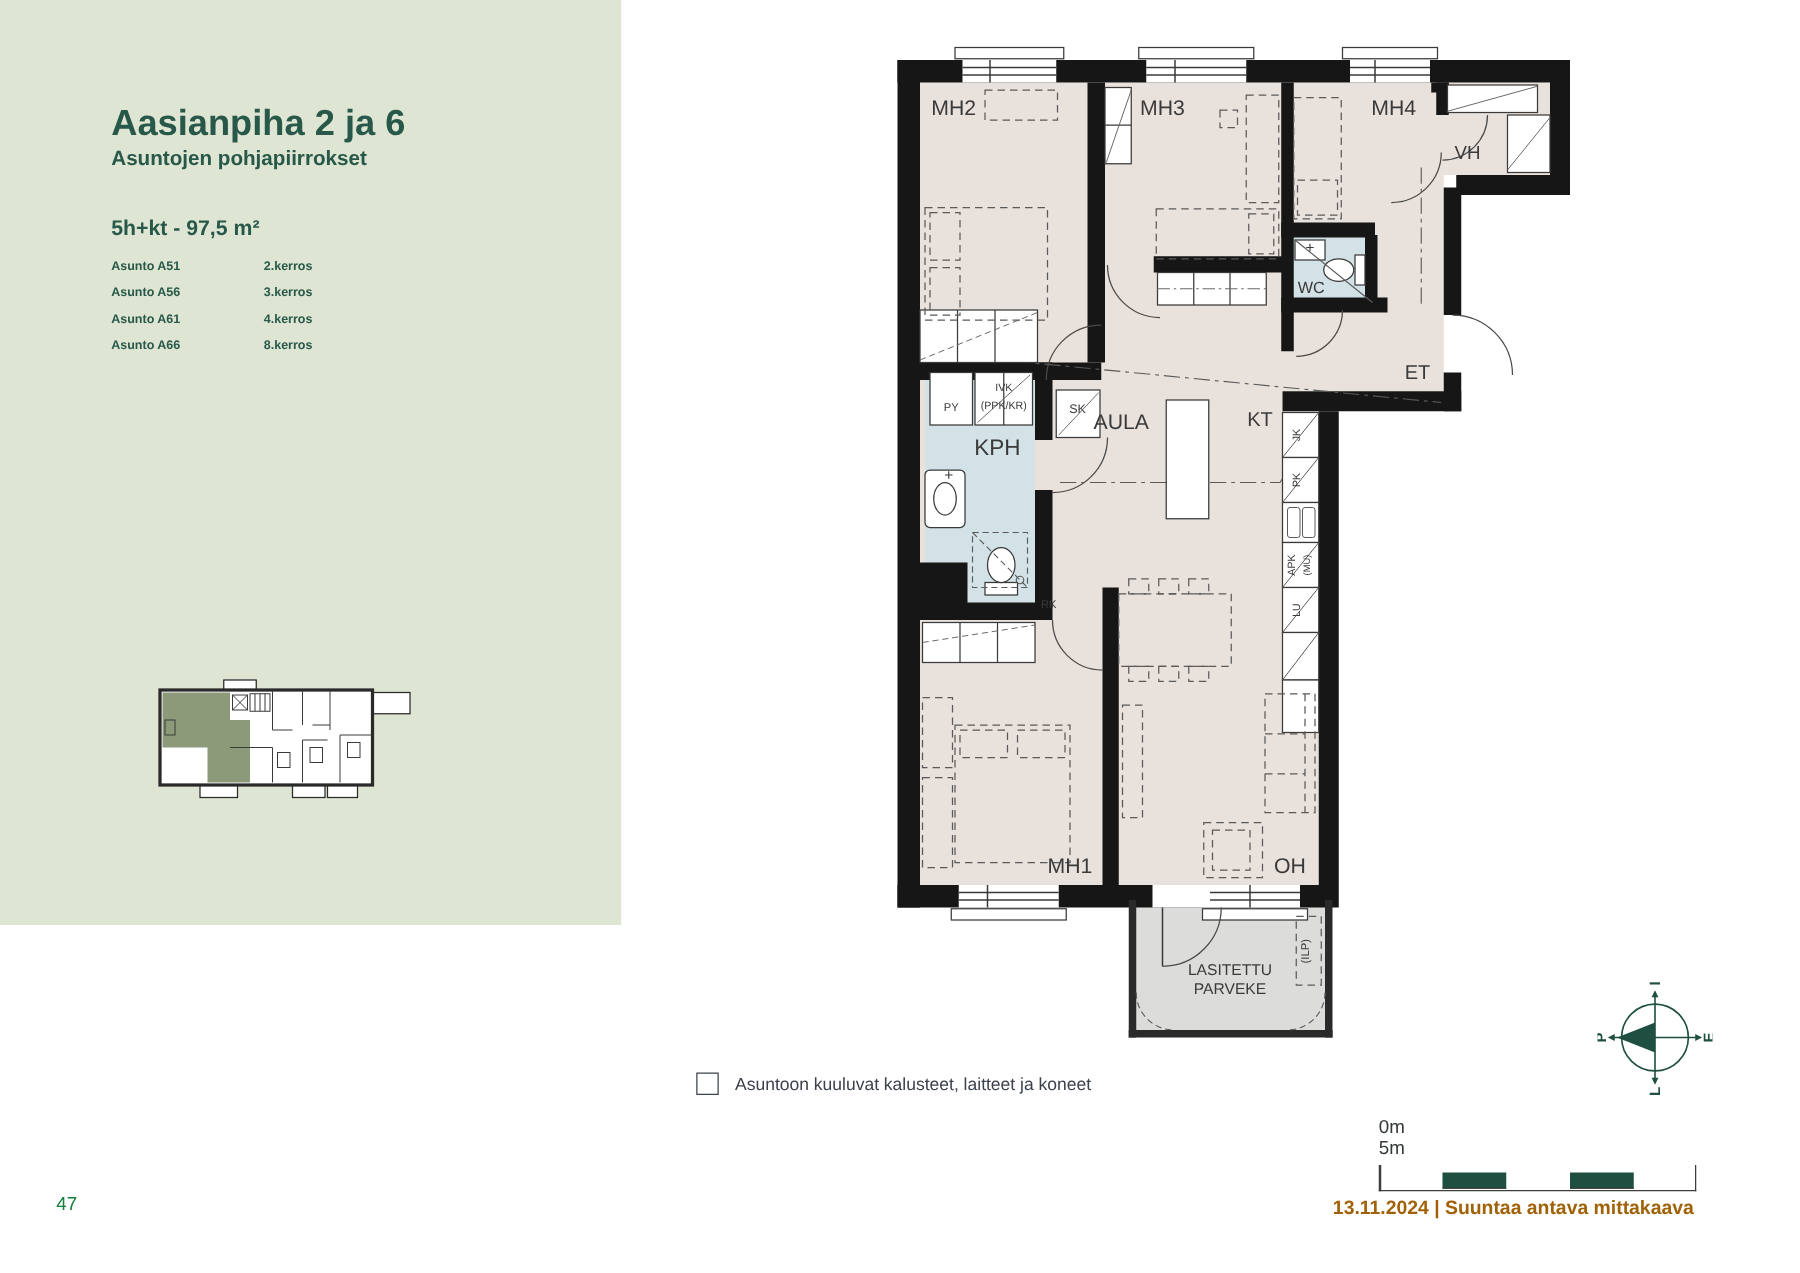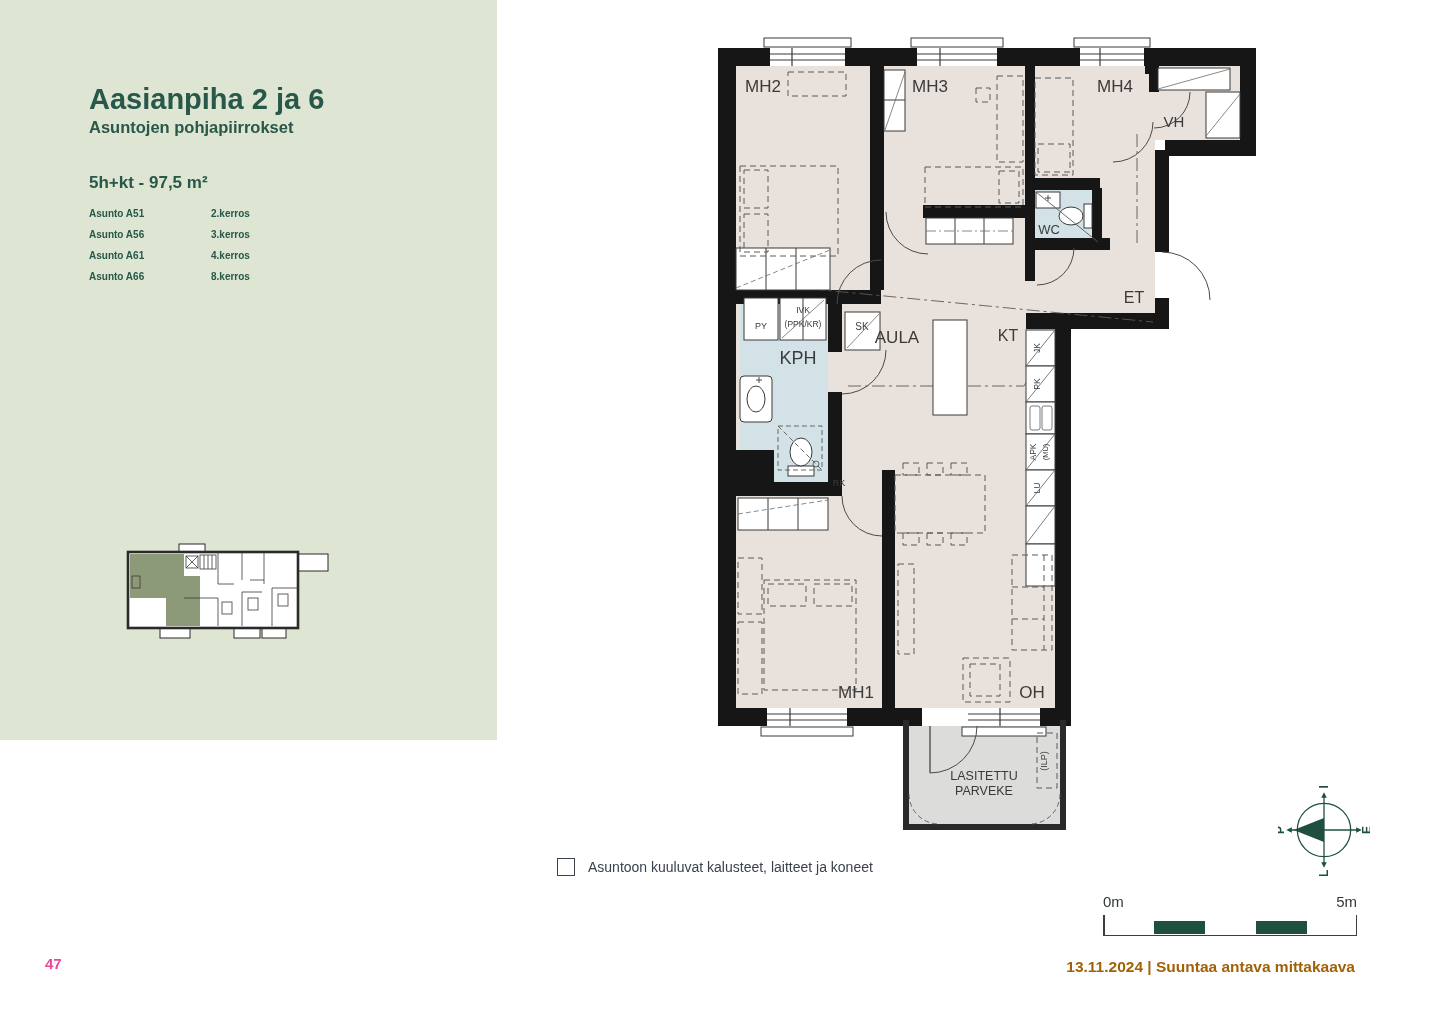--- a/index.html
+++ b/index.html
@@ -6,32 +6,32 @@
   body{width:1440px;height:1018px;position:relative;background:#ffffff;
        font-family:"Liberation Sans",sans-serif;overflow:hidden;}
   .sidebar{position:absolute;left:0;top:0;width:497px;height:740px;background:#dee5d2;}
   .sidebar-text{position:absolute;left:89px;top:84px;color:#27584a;}
   .title{font-size:29px;font-weight:bold;line-height:1.05;margin:0;}
   .subtitle{font-size:16.5px;font-weight:bold;margin:4px 0 0 0;}
   .apt-type{font-size:17px;font-weight:bold;margin:36px 0 10px 0;}
   .apt-row{display:flex;font-size:10px;font-weight:bold;line-height:21px;}
   .apt-row .apt-name{width:122px;}
   .keyplan{position:absolute;left:122px;top:540px;}
-  .pagenum{position:absolute;left:45px;top:955px;font-size:15px;font-weight:bold;color:#ec4899;}
+  .pagenum{position:absolute;left:45px;top:955px;font-size:15px;font-weight:normal;color:#15803d;}
   .plan{position:absolute;left:700px;top:30px;}
   .legend{position:absolute;left:557px;top:841px;margin-top:16px;}
   .legend-row{display:flex;align-items:center;height:19px;margin-bottom:6px;}
   .sw{width:19px;height:19px;margin-right:13px;flex:none;}
   .sw0{background:#ffffff;border:1.5px solid #3d434c;width:16px;height:16px;}
   .sw1{background:#cfe1e5;}
   .sw2{background:#eadbd6;}
   .sw3{background:#d9dad7;}
   .legend-label{font-size:14px;color:#3b414d;}
   .scalebar{position:absolute;left:1103px;top:893px;width:254px;}
-  .scale-labels{display:flex;justify-content:space-between;font-size:15px;color:#333a36;margin-bottom:3px;}
+  .scale-labels{display:flex;justify-content:space-between;font-size:15px;color:#333a36;margin-bottom:3px;flex-direction:column;}
   .scale-track{position:relative;height:23px;}
   .scale-base{position:absolute;left:0;right:0;bottom:0;height:1.5px;background:#3a3f3a;}
   .scale-tick{position:absolute;bottom:0;width:1.5px;height:21px;background:#3a3f3a;}
   .scale-seg{position:absolute;bottom:2.5px;height:12px;width:51px;background:#1e4f41;border-bottom:1px solid #3a3f3a;}
   .compass{position:absolute;left:1278px;top:784px;}
   .footer{position:absolute;right:85px;top:958px;font-size:15.5px;font-weight:bold;color:#a16207;white-space:nowrap;}
   text{font-family:"Liberation Sans",sans-serif;}
 </style>
 </head>
 <body>

